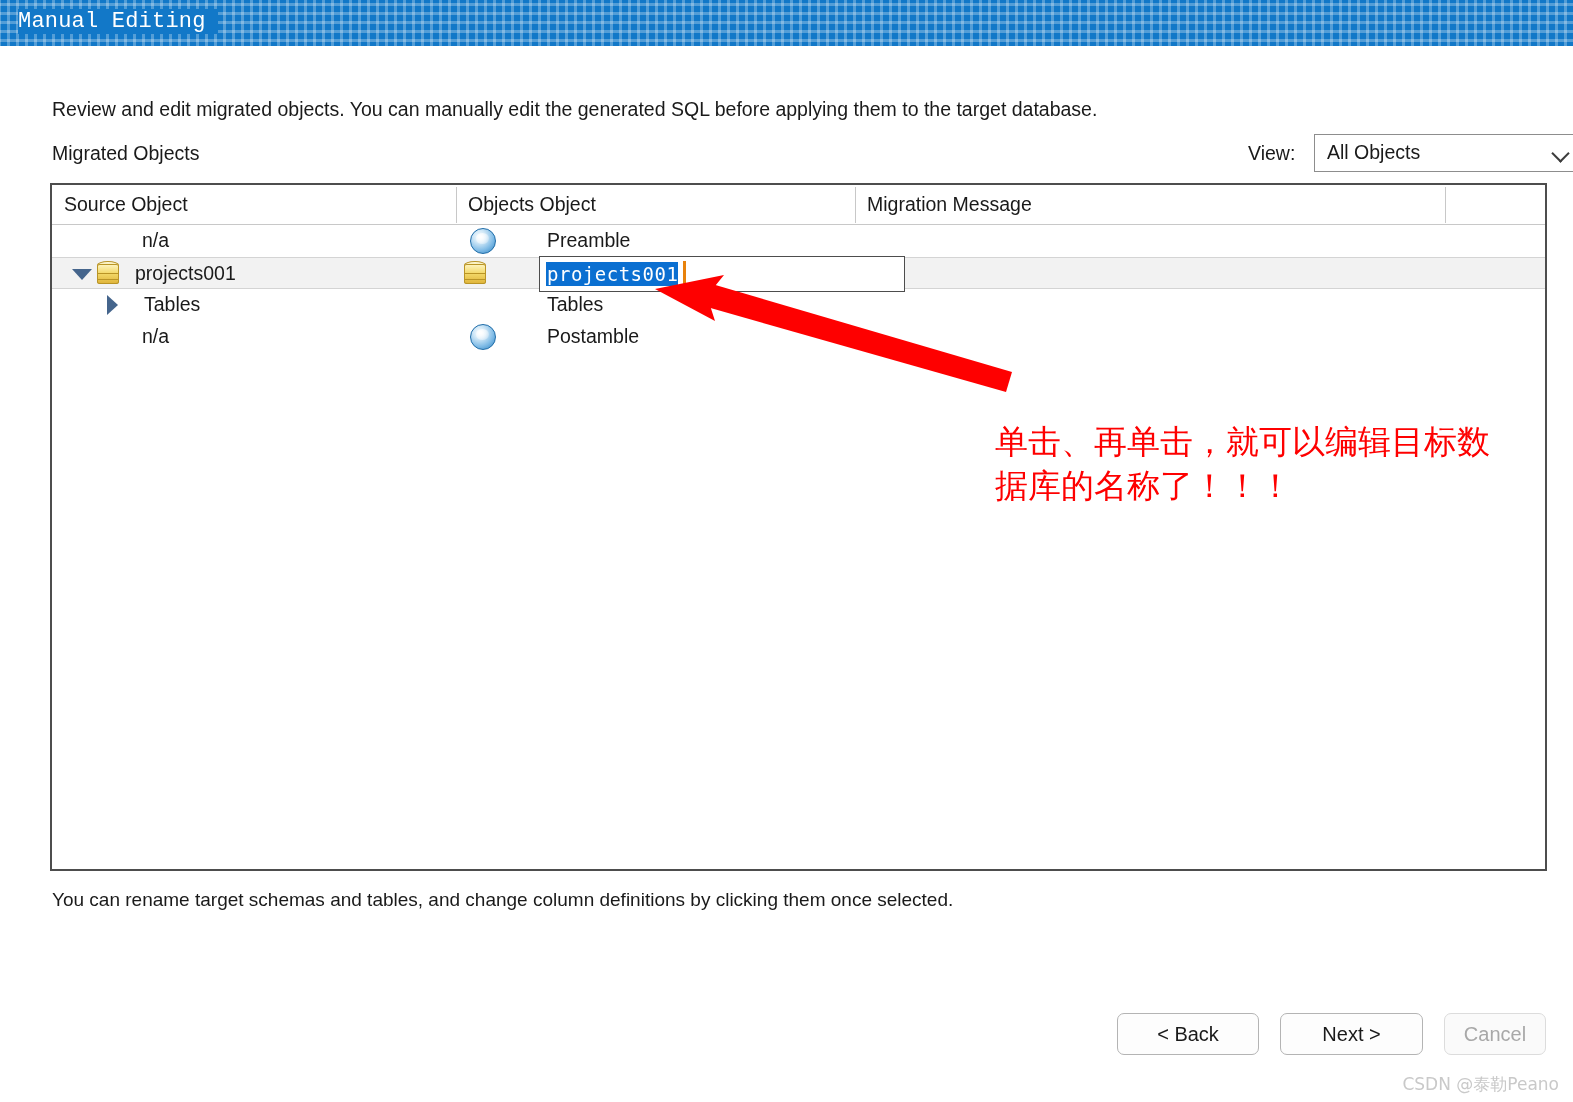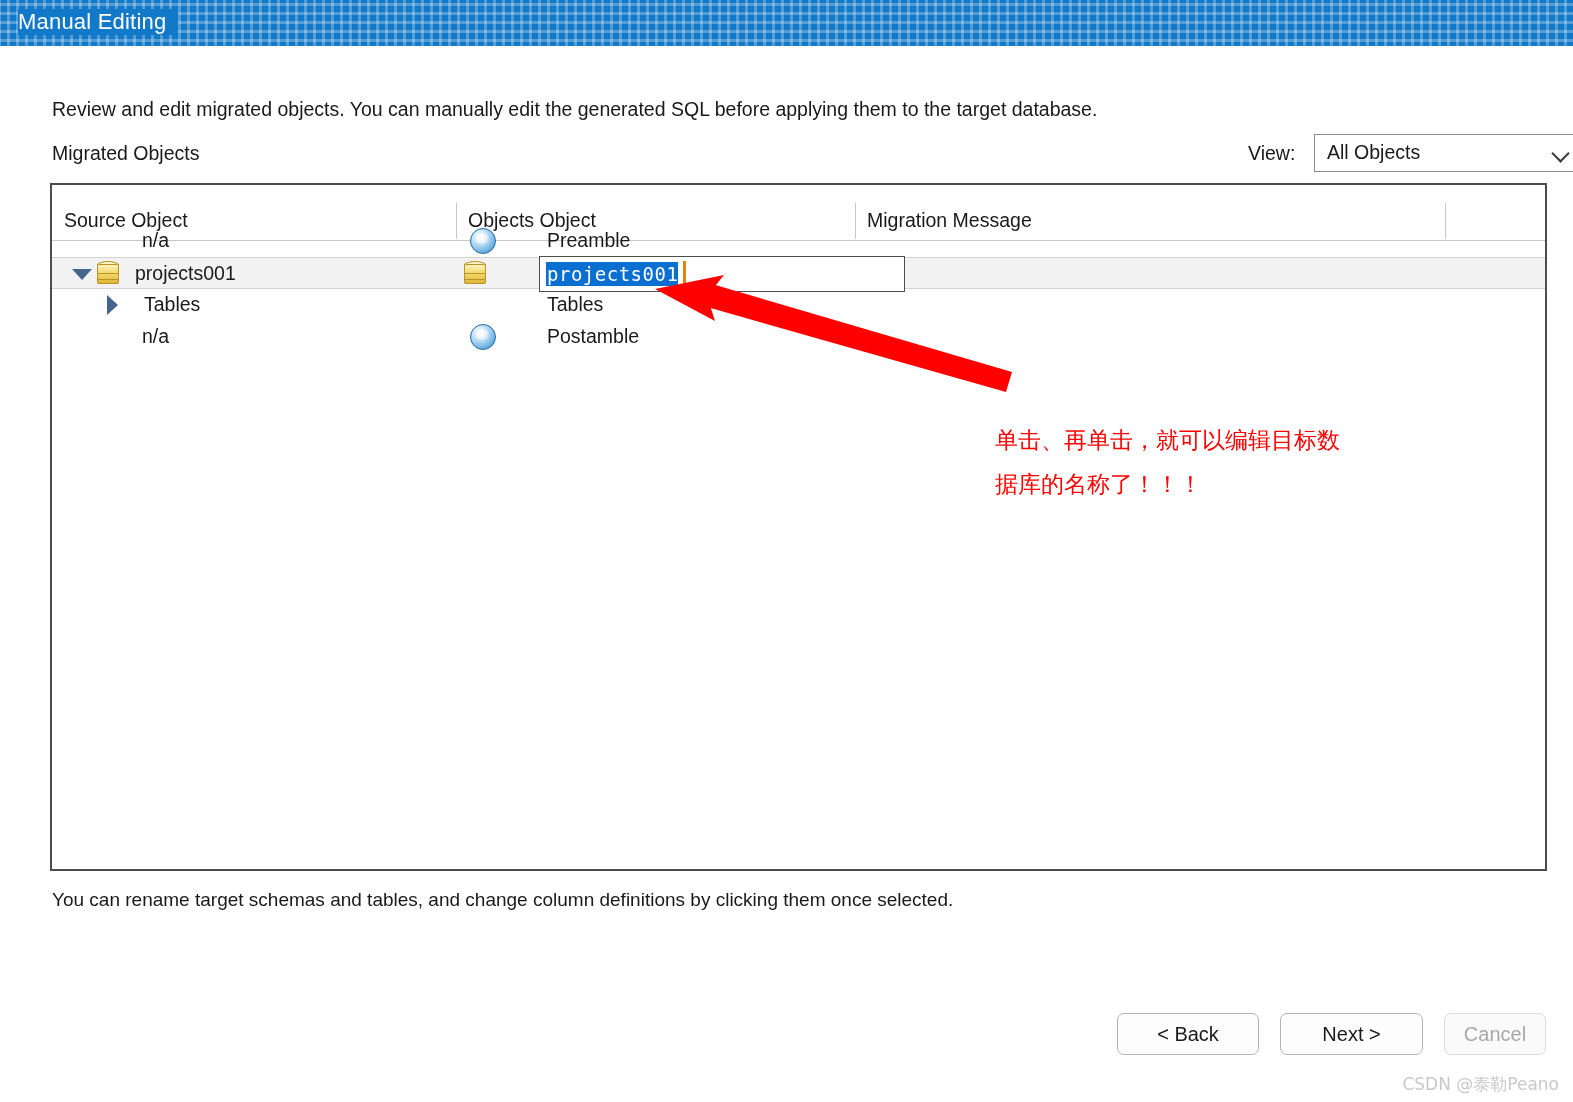--- a/index.html
+++ b/index.html
@@ -34,20 +34,21 @@
   .titlebar-label {
     position: absolute;
     left: 18px;
     top: 9px;
     font-size: 22px;
     color: #ffffff;
     letter-spacing: .2px;
     background: #1278c8;
     padding-right: 12px;
     z-index: 3;
+    font-family: Liberation Mono, monospace;
   }
   .titlebar-underline {
     position: absolute;
     left: 0;
     top: 46px;
     width: 8px;
     height: 10px;
     background: #1278c8;
   }
 
@@ -130,21 +131,20 @@
     background: #ffffff;
     box-sizing: border-box;
   }
   .grid-header {
     position: absolute;
     left: 0; top: 0;
     width: 100%;
     height: 40px;
     border-bottom: 1px solid #c8c8c8;
     box-sizing: border-box;
-    margin-top: 16px;
   }
   .grid-header .hcell {
     position: absolute;
     top: 8px;
     font-size: 19.5px;
     color: #1a1a1a;
   }
   .grid-header .hdiv {
     position: absolute;
     top: 2px;
@@ -295,25 +295,25 @@
     width: 1573px;
     height: 1102px;
     pointer-events: none;
     z-index: 20;
   }
   .annot-text {
     position: absolute;
     left: 995px;
     top: 420px;
     width: 548px;
-    font-size: 23px;
+    font-size: 33px;
     line-height: 44px;
     color: #fe0000;
     z-index: 21;
-    font-family: Liberation Mono, monospace;
+    font-family: Liberation Sans, sans-serif;
   }
 
   
   .hint-text {
     position: absolute;
     left: 52px;
     top: 843px;
     font-size: 19px;
     color: #1a1a1a;
     white-space: nowrap;

